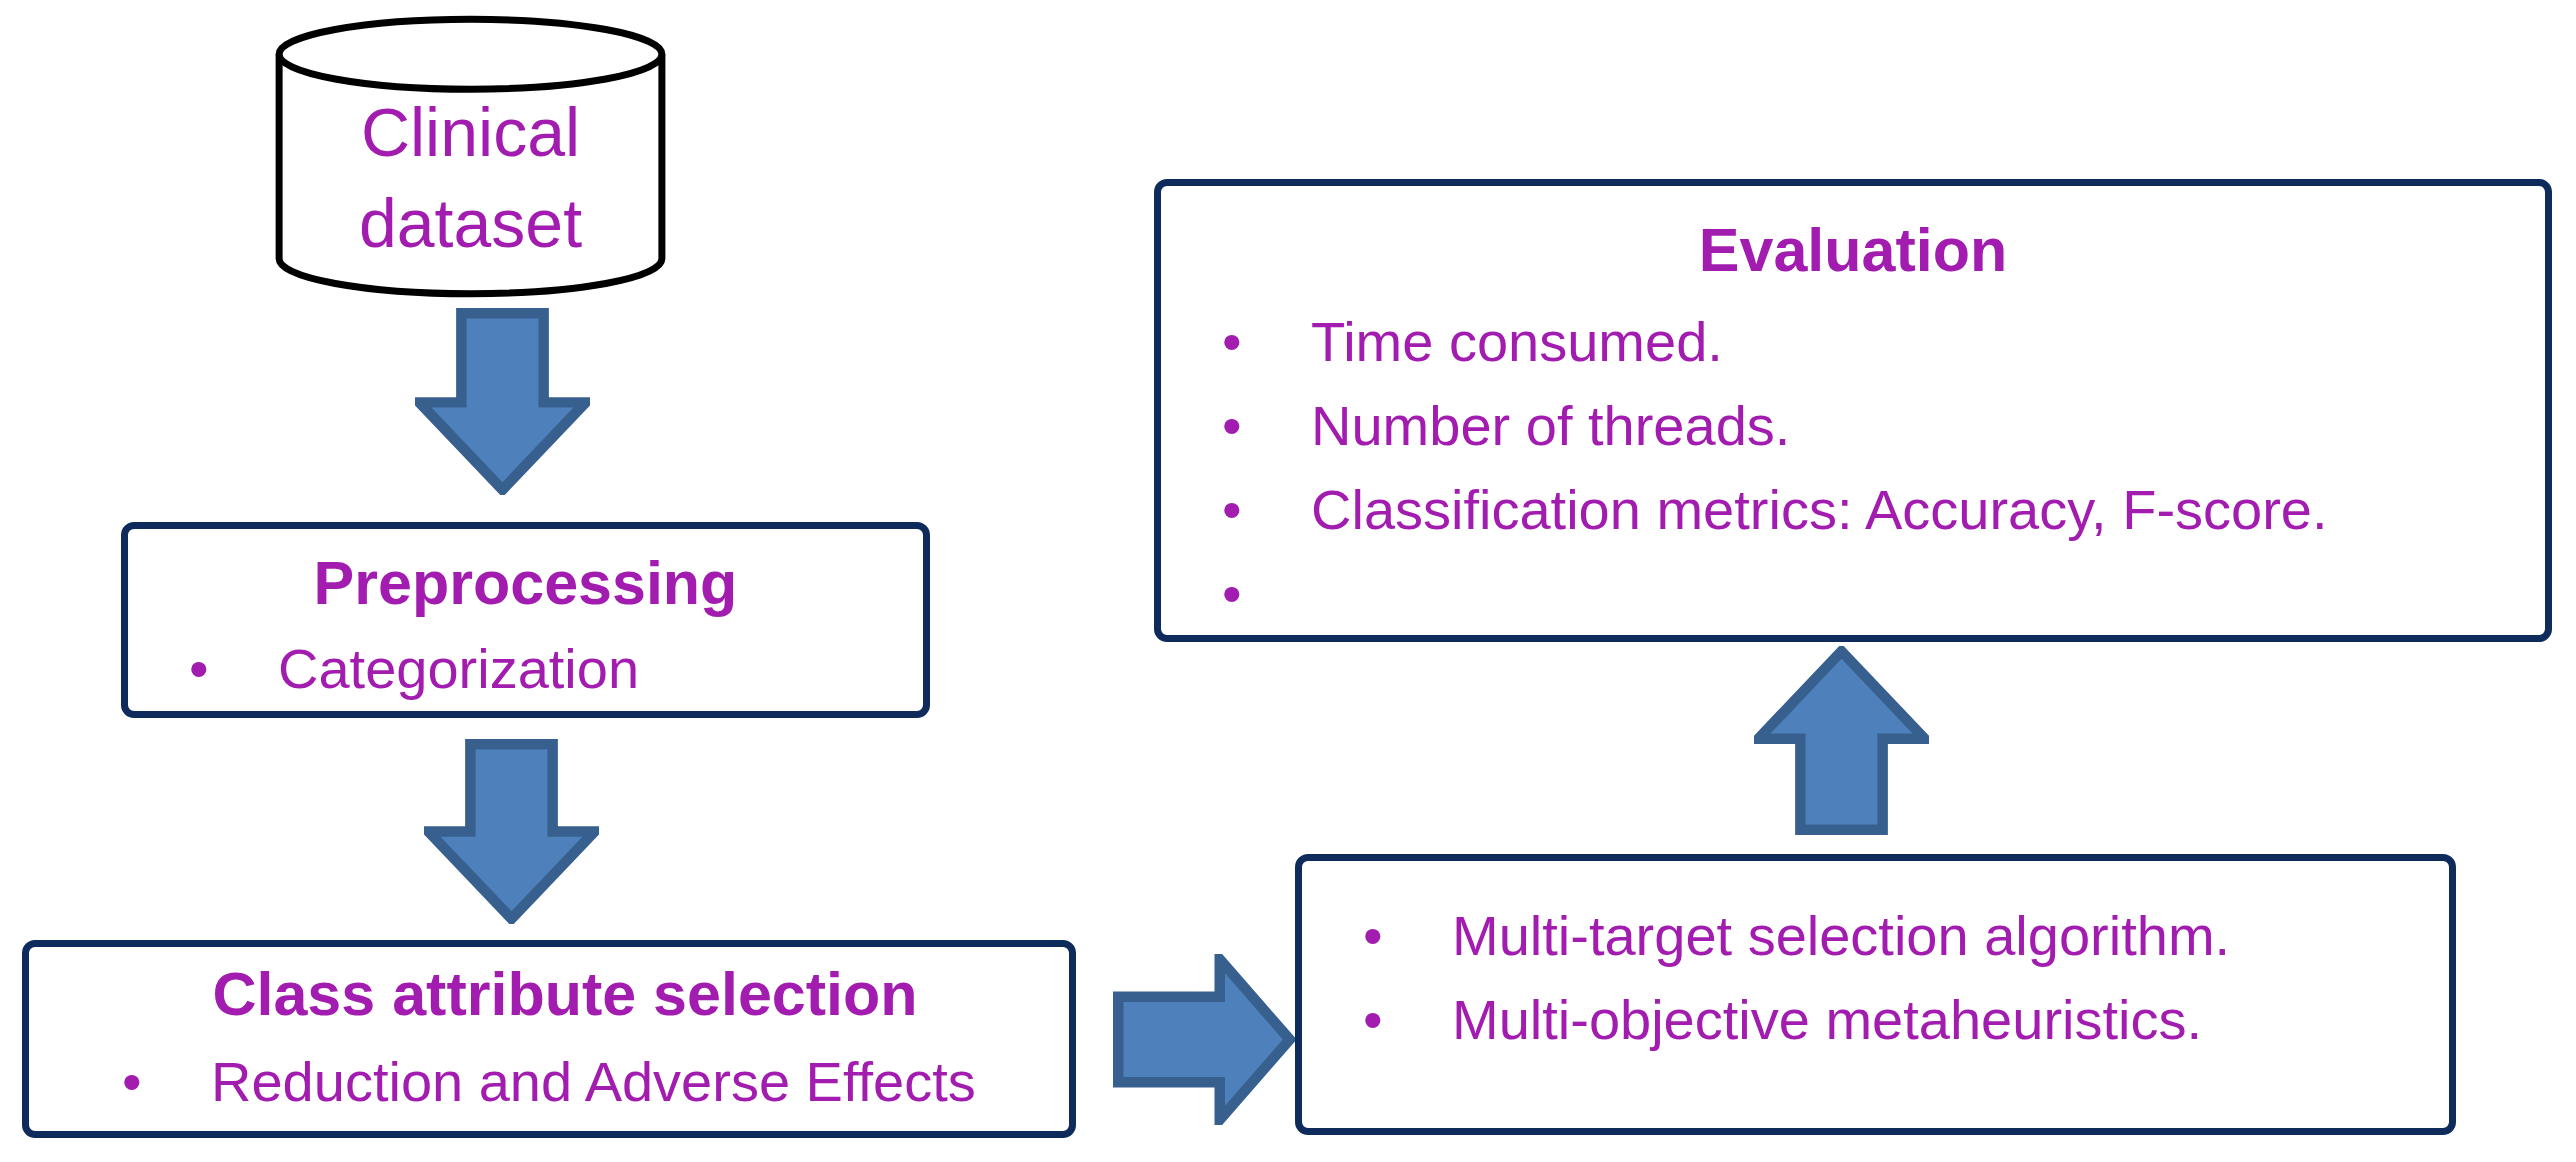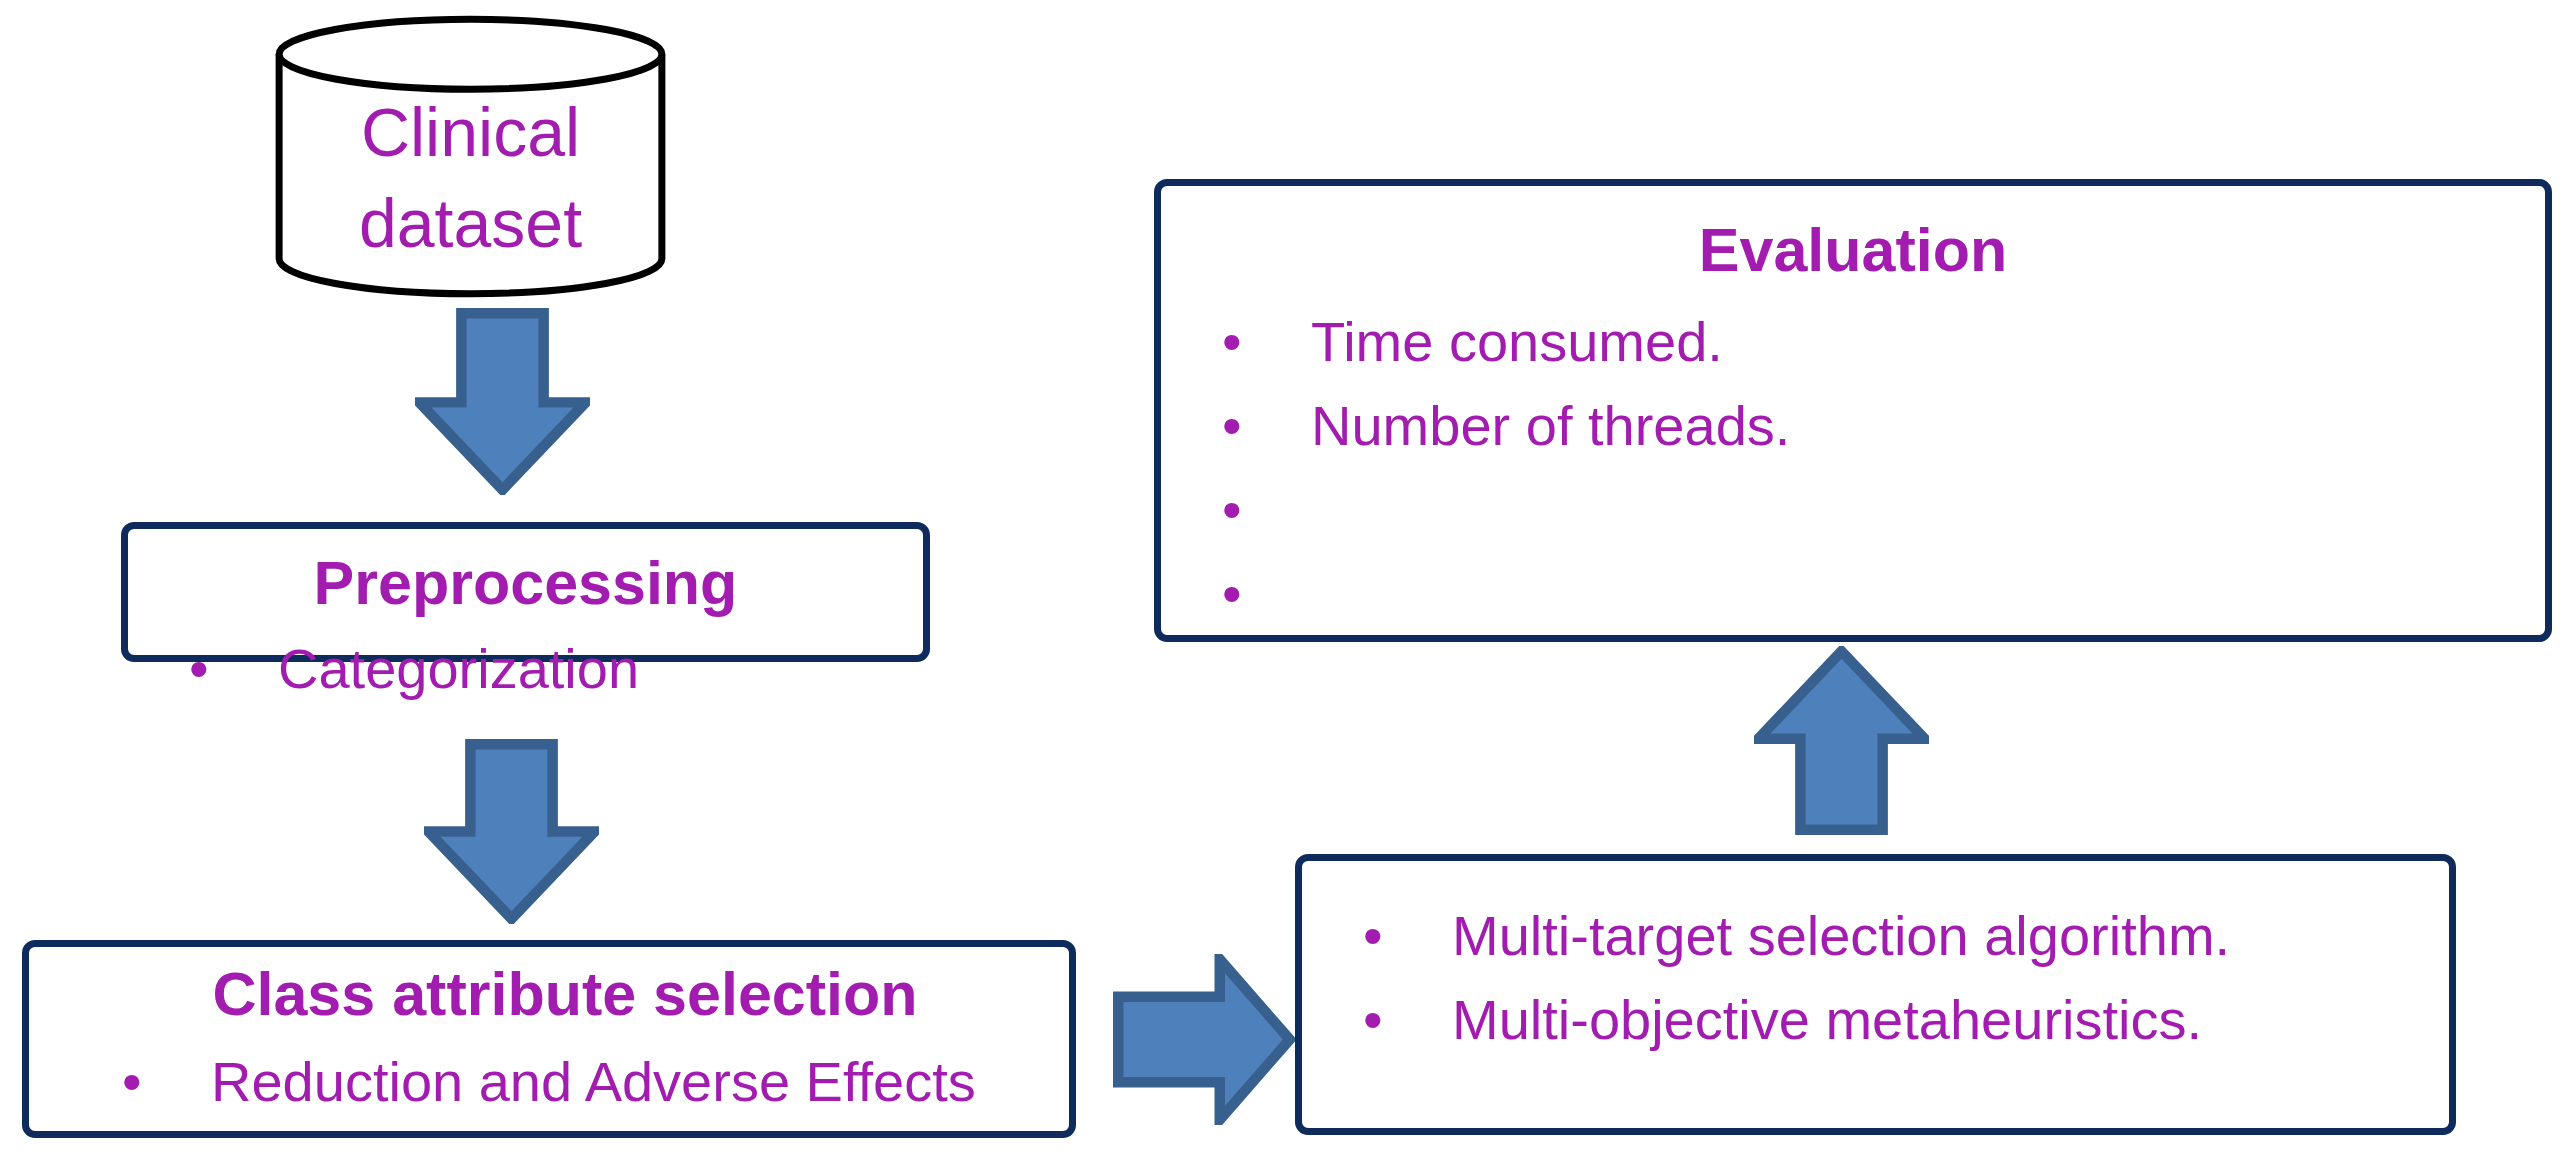--- a/index.html
+++ b/index.html
@@ -93,21 +93,21 @@
   </svg>
   <div class="cyl-label">
     <div>Clinical</div>
     <div>dataset</div>
   </div>
 
   <svg class="abs block-arrow" style="left:415px; top:308px;" width="175" height="187" viewBox="0 0 200 214" preserveAspectRatio="none">
     <polygon points="53,6 147,6 147,108 195,108 100,208 5,108 53,108"></polygon>
   </svg>
 
-  <div class="flowbox" id="box-preprocessing" style="left:121px; top:522px; width:809px; height:140px;">
+  <div class="flowbox" id="box-preprocessing" style="left:121px; top:522px; width:809px; height:196px;">
     <div class="box-title">Preprocessing</div>
     <div class="items">
       <div class="item">
         <span class="bullet">•</span>
         <span class="item-text">Categorization</span>
       </div>
     </div>
   </div>
 
   <svg class="abs block-arrow" style="left:424px; top:739px;" width="175" height="185" viewBox="0 0 200 212" preserveAspectRatio="none">
@@ -151,20 +151,21 @@
       <div class="item">
         <span class="bullet">•</span>
         <span class="item-text">Time consumed.</span>
       </div>
       <div class="item">
         <span class="bullet">•</span>
         <span class="item-text">Number of threads.</span>
       </div>
       <div class="item">
         <span class="bullet">•</span>
+        <span class="item-text">Classification metrics: Accuracy, F-score.</span>
       </div>
       <div class="item">
         <span class="bullet">•</span>
       </div>
     </div>
   </div>
 
 </div>
 
 

